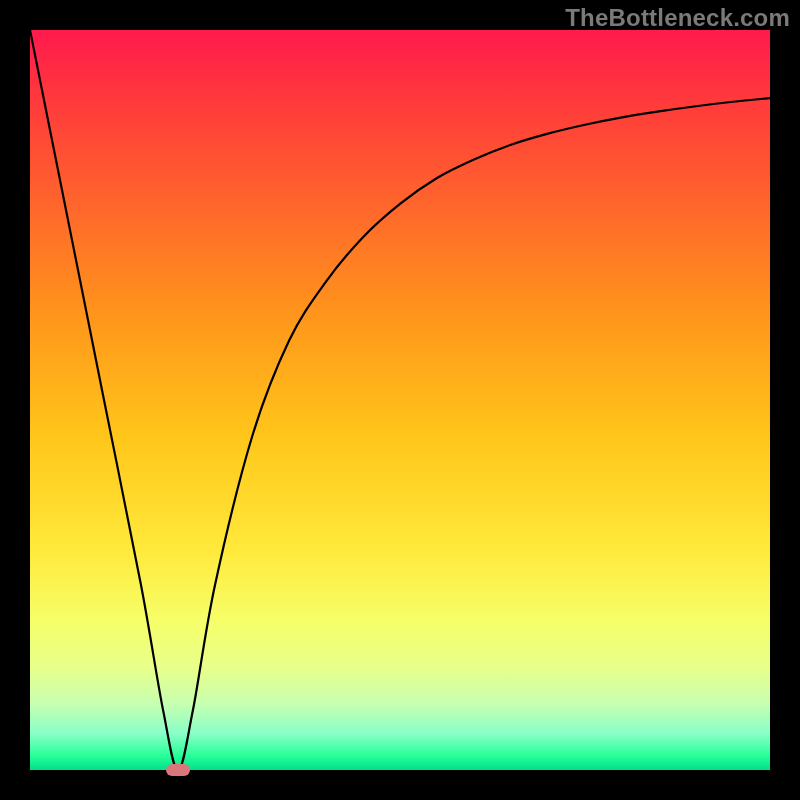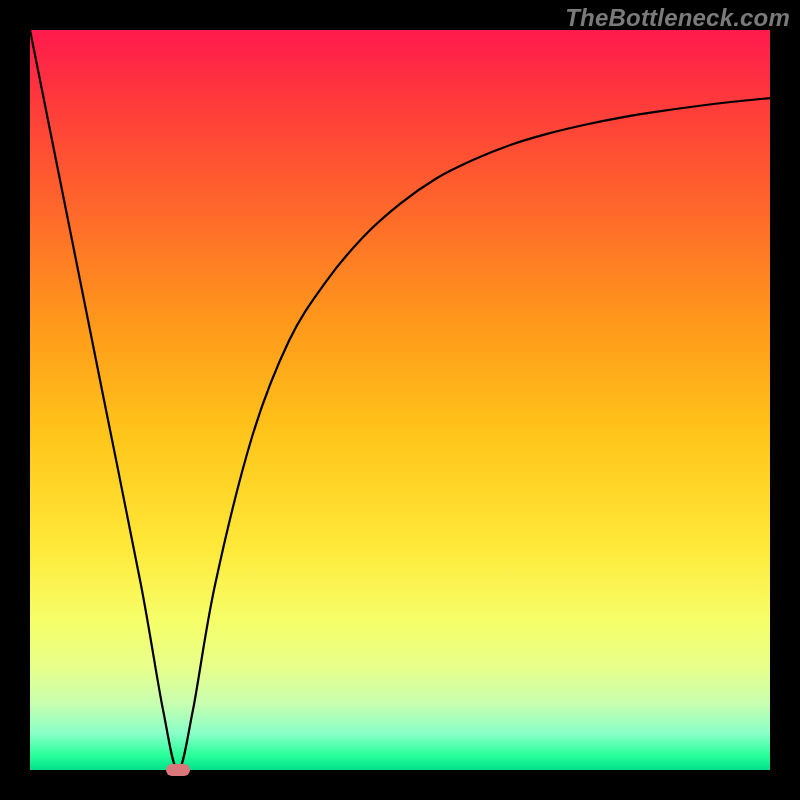--- a/index.html
+++ b/index.html
@@ -8,21 +8,20 @@
     width: 800px;
     height: 800px;
     background: #000;
     font-family: Arial, Helvetica, sans-serif;
   }
   .frame {
     position: relative;
     width: 800px;
     height: 800px;
     background: #000;
-    font-style: italic;
   }
   .plot-area {
     position: absolute;
     left: 30px;
     top: 30px;
     width: 740px;
     height: 740px;
     background: linear-gradient(to bottom,
       #ff1a4d 0%,
       #ff3b3b 10%,

